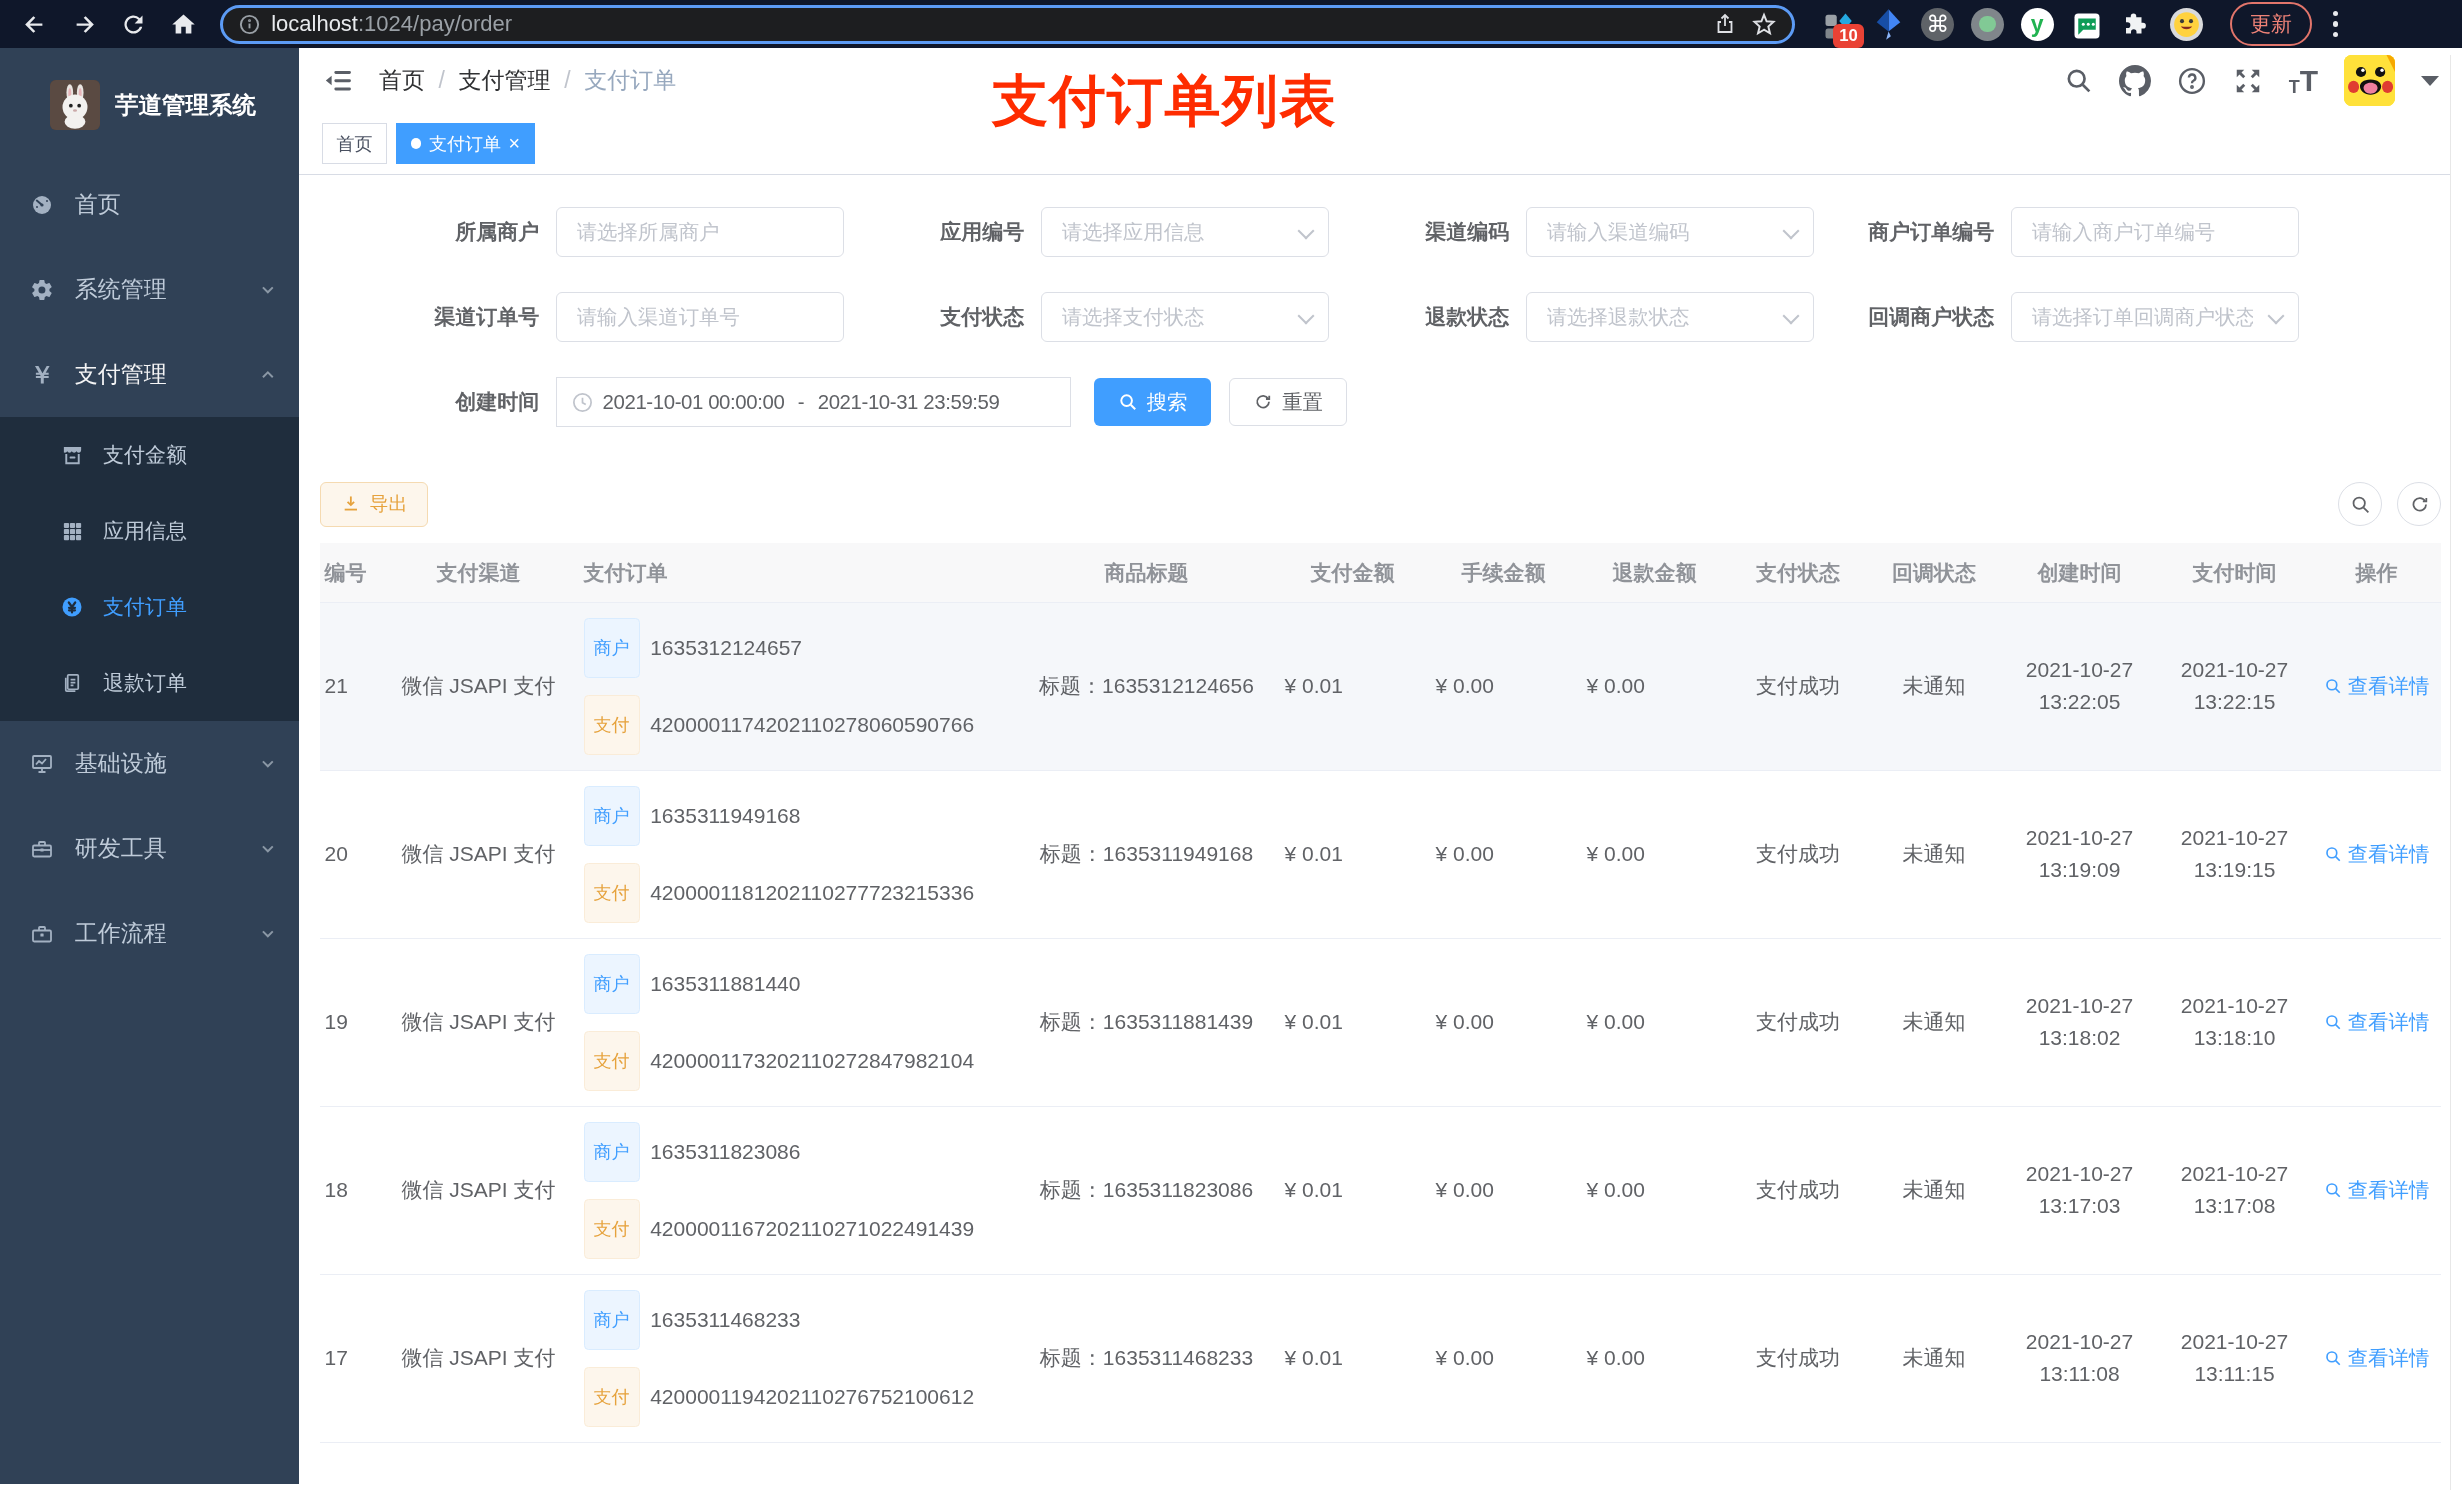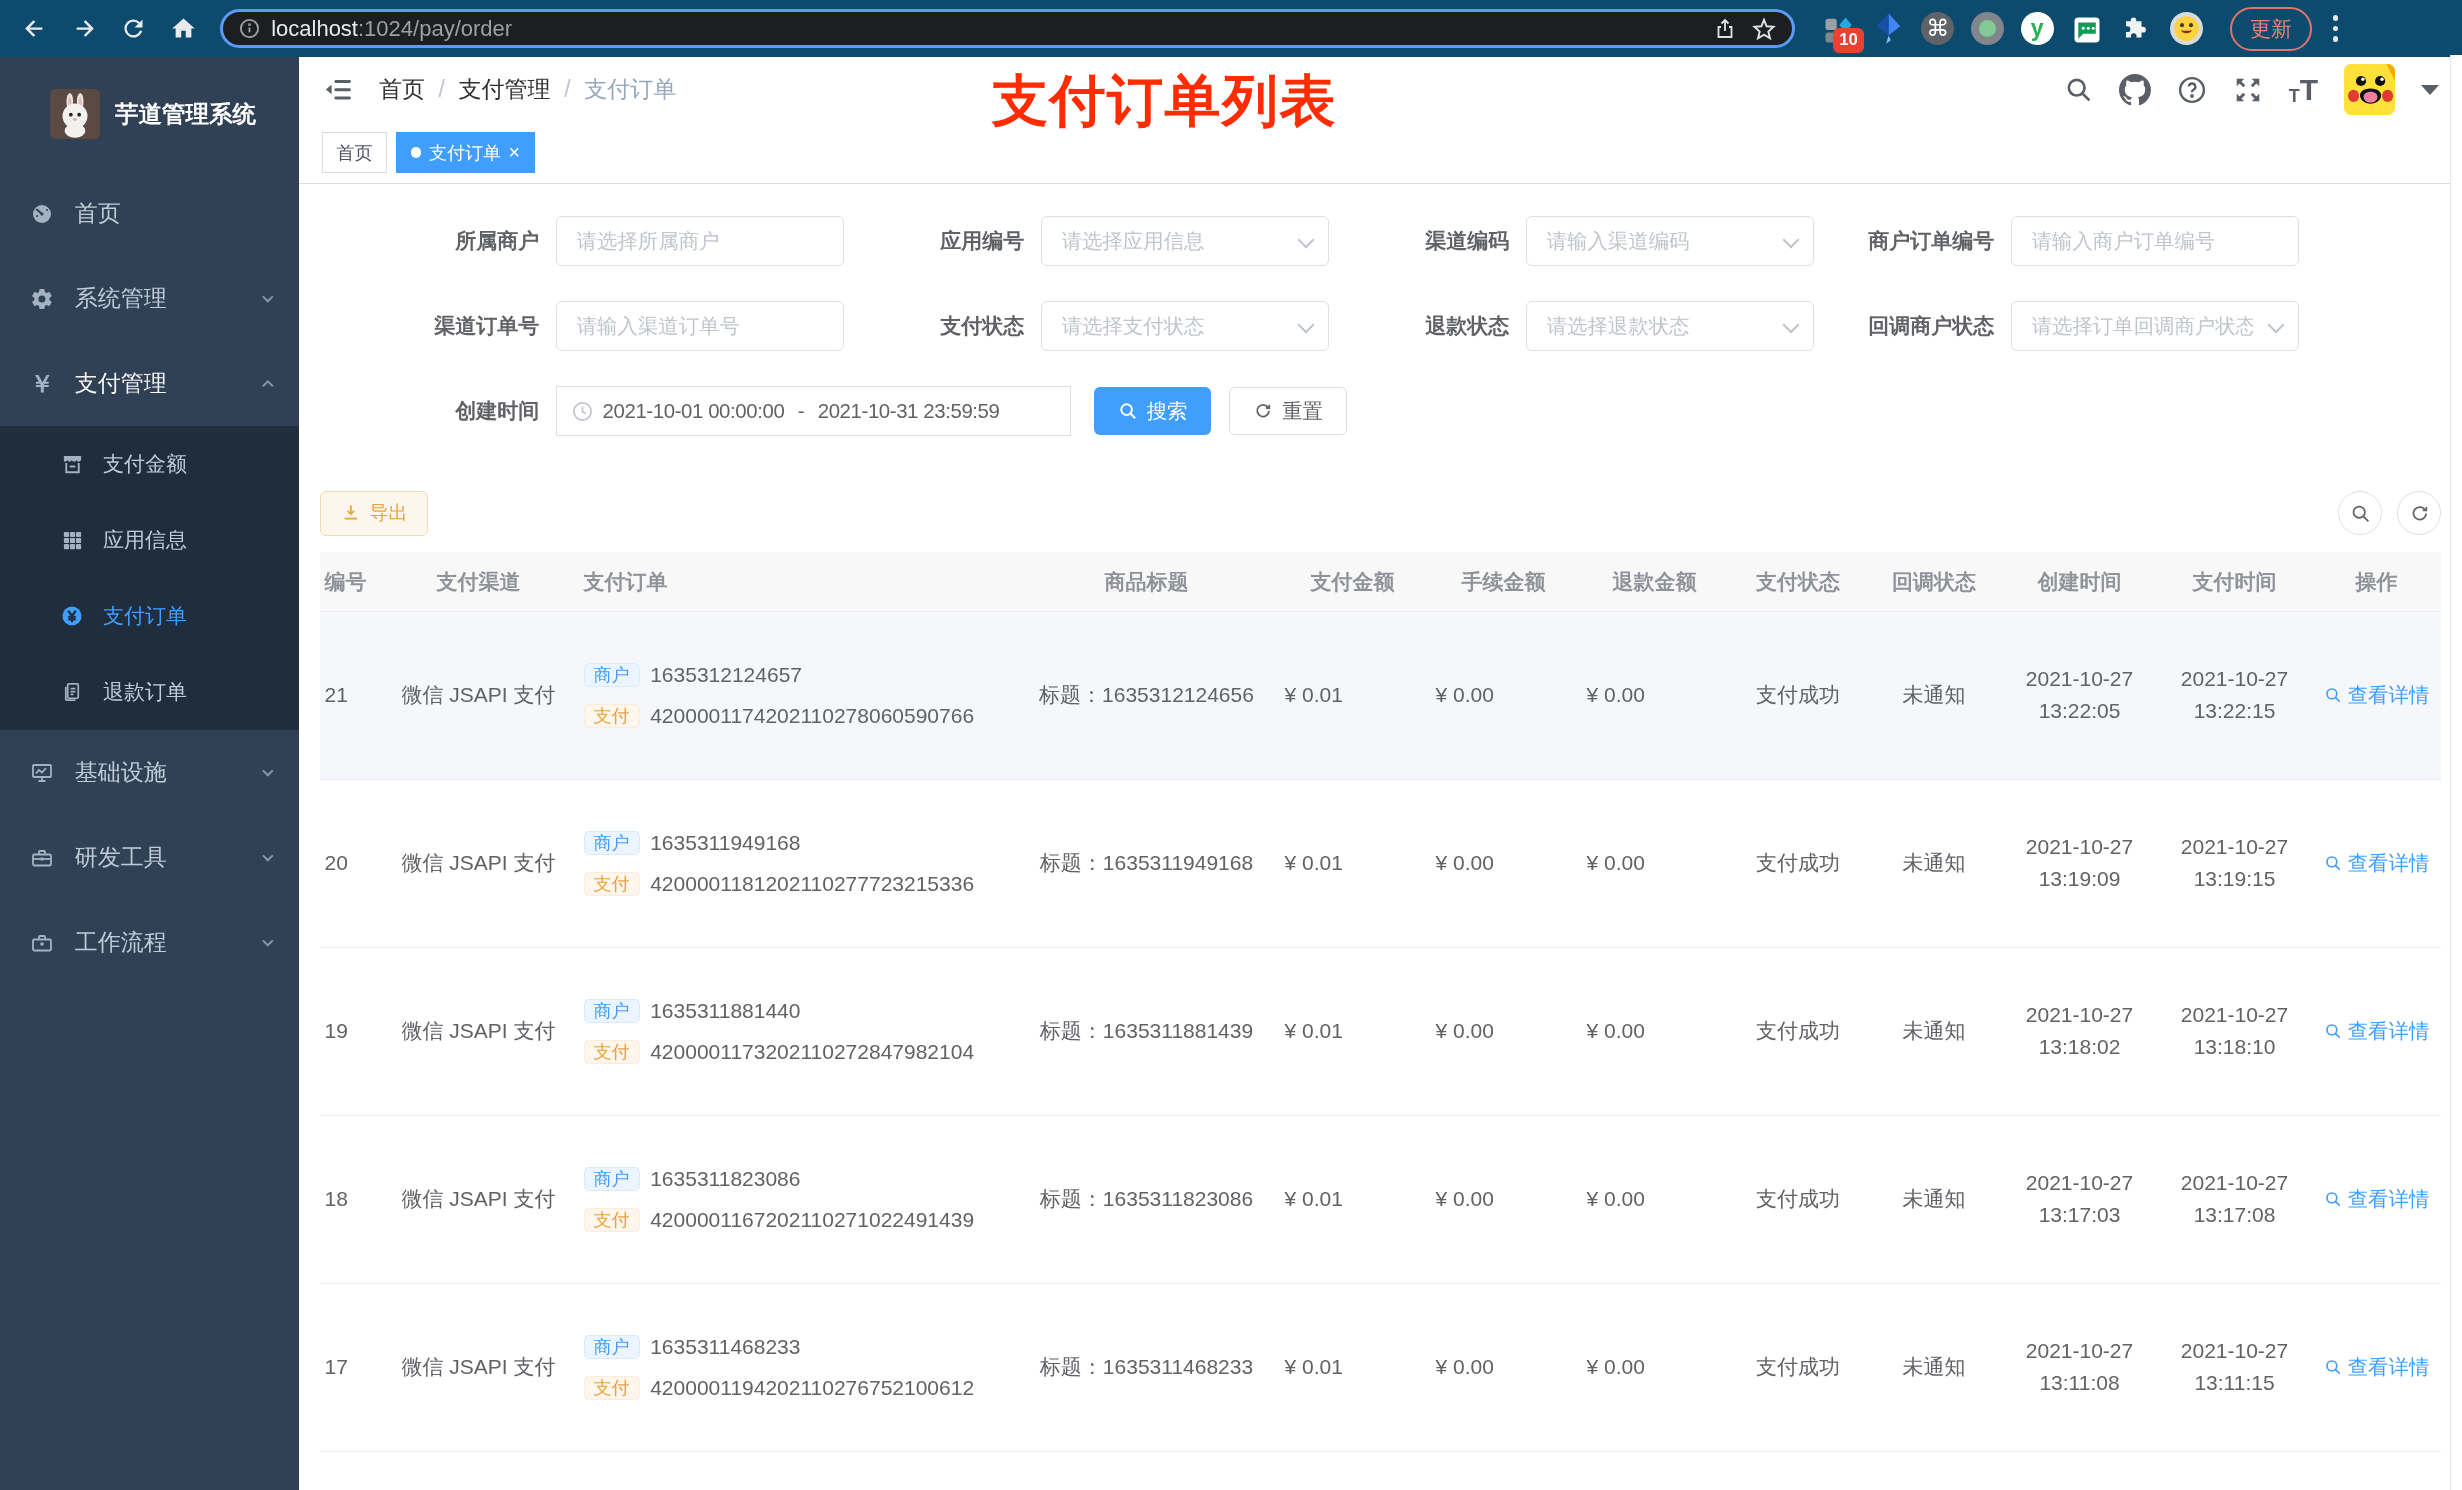--- a/index.html
+++ b/index.html
@@ -1,21 +1,21 @@
 <!DOCTYPE html>
 <html style="font-size:12px"><head>
 <meta charset="utf-8">
 <style>
   * { margin:0; padding:0; box-sizing:border-box; }
   html,body { width:2462px; height:1490px; overflow:hidden; }
   body { font-family:"Liberation Sans","DejaVu Sans",sans-serif; background:#fff; position:relative; }
   svg { display:block; }
 
   
-  .chrome { height:57px; background:#0c4a6e; display:flex; align-items:center; padding:0 13.6px; gap:7.6px; }
+  .chrome { height:48px; background:#0f172a; display:flex; align-items:center; padding:0 13.6px; gap:7.6px; }
   .nav-btn { width:42px; height:42px; border-radius:50%; display:flex; align-items:center; justify-content:center; color:#e8eaed; flex:0 0 auto; }
   .url-pill { height:39px; flex:0 1 1575px; background:#1d1e20; border:3px solid #5c9bf5; border-radius:21px; display:flex; align-items:center; padding:0 15px; gap:10.6px; margin-left:7.6px; }
   .url-text { font-size:22px; color:#9aa0a6; white-space:nowrap; overflow:hidden; flex:1; }
   .url-text b { color:#e8eaed; font-weight:400; }
   .pill-right { display:flex; align-items:center; gap:13.6px; color:#dfe1e5; }
   .ext-area { display:flex; align-items:center; gap:16.7px; margin-left:19.7px; flex:0 0 auto; }
   .ext { width:33px; height:33px; position:relative; display:flex; align-items:flex-end; justify-content:center; }
   .badge { position:absolute; right:-9px; bottom:-7.6px; background:#e94235; color:#fff; font-size:16.7px; line-height:1; padding:3.8px 6px; border-radius:6px; font-weight:700; }
   .circle-ic { border-radius:50%; display:flex; align-items:center; justify-content:center; }
   .update-pill { border:2.3px solid #e2756b; color:#ee8277; border-radius:756px; font-size:21px; padding:6px 18px; margin-left:19.7px; white-space:nowrap; }
@@ -98,21 +98,21 @@
   th:nth-child(9){width:136px;}
   th:nth-child(10){width:155px;}
   th:nth-child(11){width:155px;}
   th:nth-child(12){width:129px;}
   td.c-id { text-align:left; padding-left:4.5px; }
   td.c-order { text-align:left; padding-left:10.6px; }
   td.c-money { text-align:left; padding-right:27px; }
   td.c-date { line-height:1.55; }
   .tag-line { display:flex; align-items:center; gap:10.6px; }
   .tag-line + .tag-line { margin-top:16.7px; }
-  .tag { font-size:18px; line-height:1; padding:2px 9px; border-radius:4.5px; flex:0 0 auto; }
+  .tag { font-size:18px; line-height:1; padding:20px 9px; border-radius:4.5px; flex:0 0 auto; }
   .tag-blue { background:#ecf5ff; color:#409eff; border:0.8px solid #d9ecff; }
   .tag-yellow { background:#fdf6ec; color:#e6a23c; border:0.8px solid #faecd8; }
   .detail-link { color:#409eff; text-decoration:none; display:inline-flex; align-items:center; gap:6px; font-size:20.4px; cursor:pointer; white-space:nowrap; }
 
   .scroll-gutter { position:absolute; right:0; top:55px; bottom:0; width:12px; background:#fff; border-left:1.5px solid #e8e8e8; z-index:6; }
 
   
   .bunny-svg, .pika-svg { width:100%; height:100%; }
 </style>
 </head>

